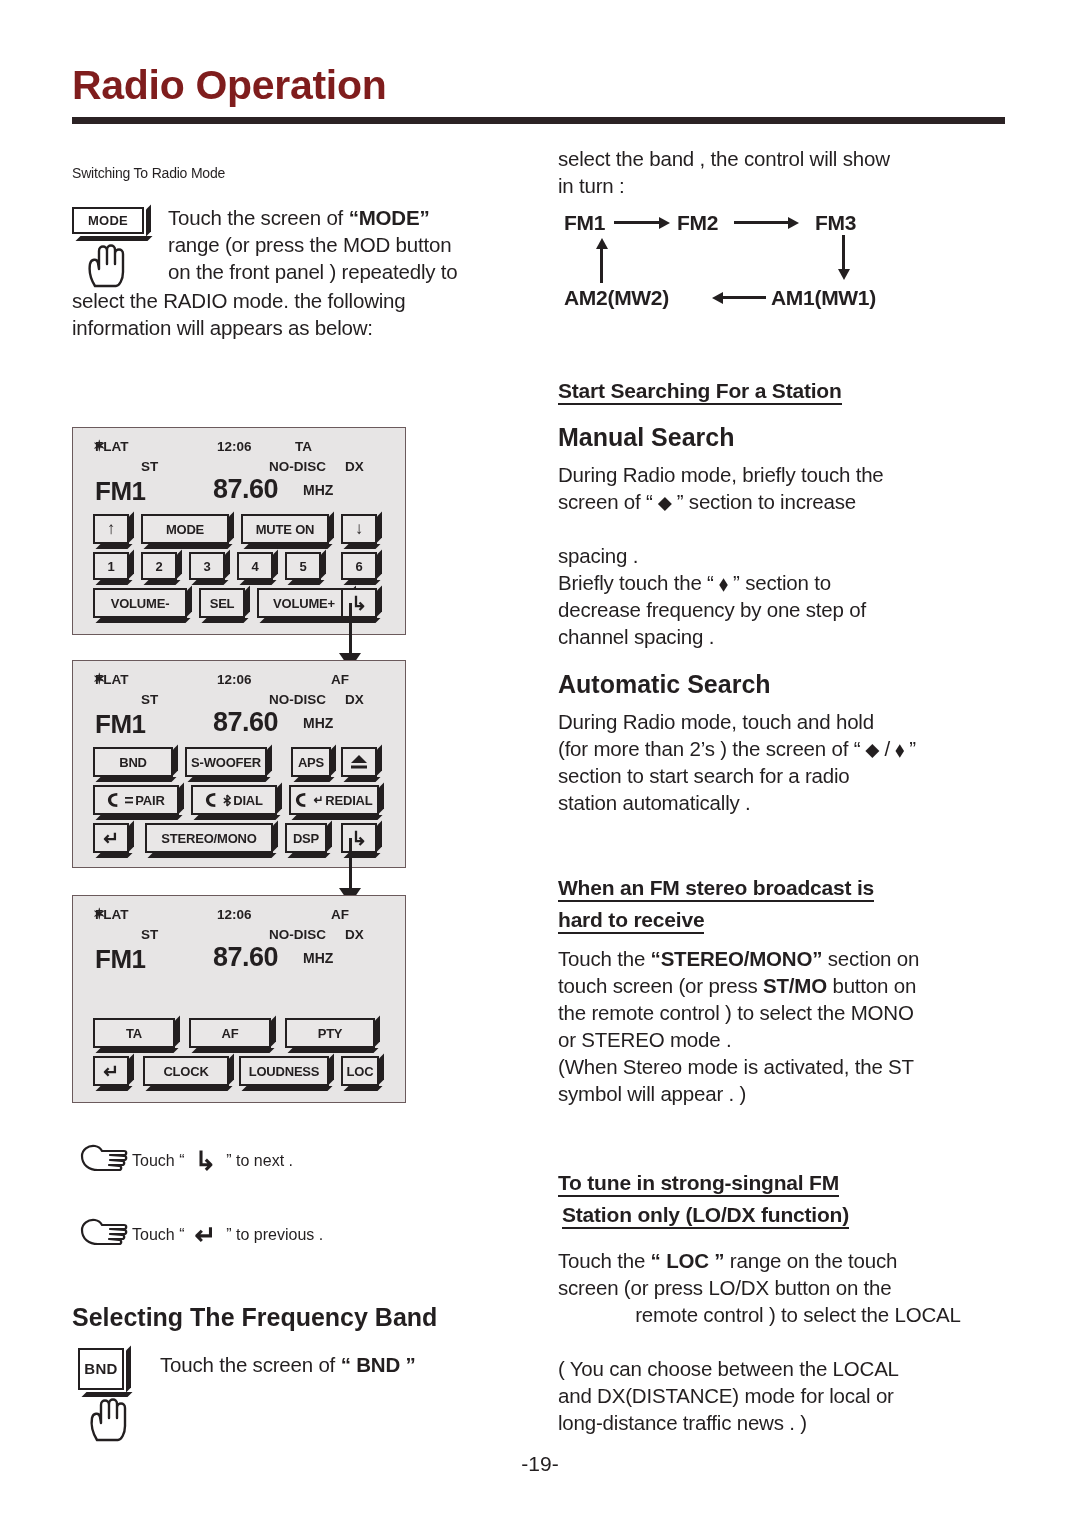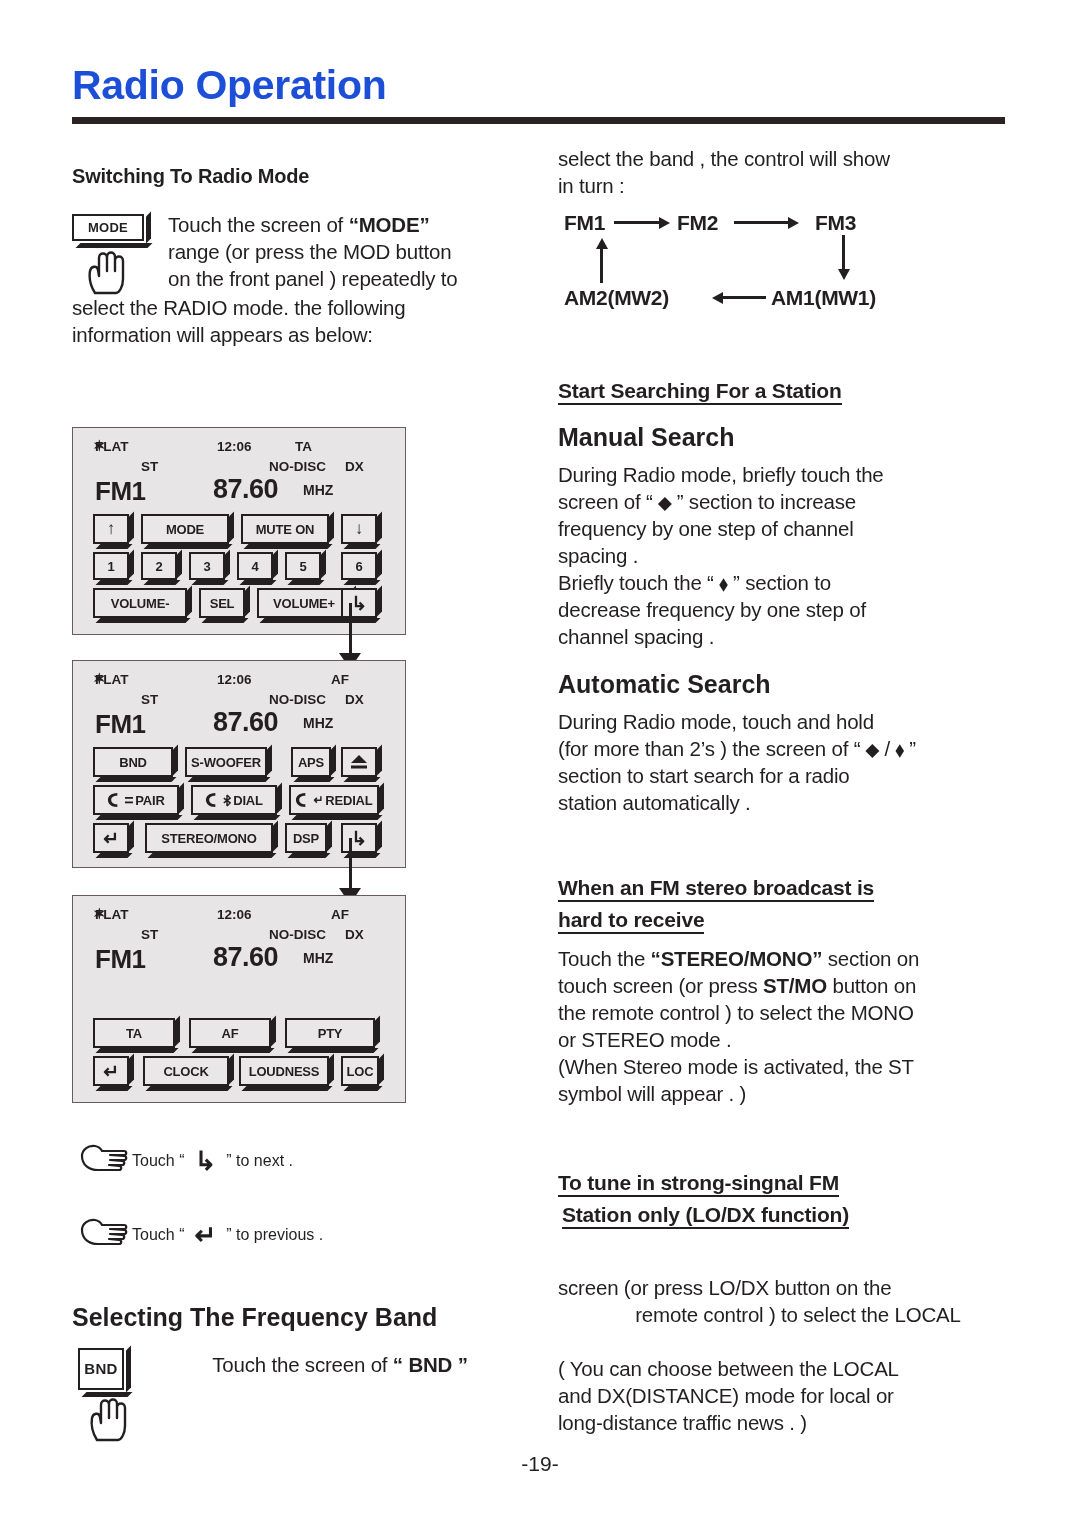--- a/index.html
+++ b/index.html
@@ -12,37 +12,37 @@
     position:relative;
     overflow:hidden;
   }
 
   .page { position:absolute; left:0; top:0; width:1080px; height:1529px; }
 
   
   .title {
     position:absolute; left:72px; top:62px;
     font-size:41px; font-weight:bold; letter-spacing:-0.3px;
-    color:#1d4ed8;
+    color:#7f1d1d;
   }
   .title-rule {
     position:absolute; left:72px; top:117px; width:933px; height:7px;
     background:#2b2224;
   }
 
   
   .col-left  { position:absolute; left:72px; top:138px; width:470px; }
 
   h2.sec {
     font-size:26px; font-weight:bold; margin:0;
     border-bottom:2.5px solid #231f20; display:inline-block;
     padding-bottom:3px; letter-spacing:-0.2px;
   }
   h3.sub {
-    font-size:20px; font-weight:bold; margin:0; letter-spacing:-0.2px;
+    font-size:14px; font-weight:normal; margin:0; letter-spacing:-0.2px;
   }
   h3.sub-ul {
     font-size:21px; font-weight:bold; margin:0; letter-spacing:-0.2px;
     display:inline; border-bottom:2.5px solid #231f20; padding-bottom:1px;
   }
   h3.big {
     font-size:25px; font-weight:bold; margin:0; letter-spacing:0px;
   }
   p.body {
     font-size:20.5px; line-height:1.30; margin:0; letter-spacing:-0.2px;
@@ -325,21 +325,21 @@
 
   <div style="position:absolute; left:78px; top:1348px;">
     <span class="keybox sq">BND</span>
     <div class="hand-cursor" style="margin-top:6px; margin-left:10px;">
       <svg width="42" height="46" viewBox="0 0 42 46">
         <path d="M9 44 C4 36 3 28 4 22 C5 17 11 16 12 21 L13 27 L13 9 C13 3 21 3 21 9 L21 22
                  L21 8 C21 2 29 2 29 8 L29 22 L29 12 C29 6 37 6 37 12 L37 30 C37 38 33 44 30 44 Z" fill="#ffffff" stroke="#231f20" stroke-width="2.4" stroke-linejoin="round"></path>
       </svg>
     </div>
   </div>
-  <p class="body" style="position:absolute; left:160px; top:1352px; width:360px;text-align:center;">
+  <p class="body" style="position:absolute; left:160px; top:1352px; width:360px;">
     <span>Touch the screen of </span><span class="b">“ BND ”</span>
   </p>
 
   <p class="body" style="position:absolute; left:558px; top:146px; width:460px;">select the band , the control will show</p>
   <p class="body" style="position:absolute; left:558px; top:173px; width:460px;">in turn :</p>
 
   <div style="position:absolute; left:558px; top:205px; width:460px; height:110px;">
     <span class="flow" style="left:6px; top:6px;">FM1</span>
     <span class="flow" style="left:119px; top:6px;">FM2</span>
     <span class="flow" style="left:257px; top:6px;">FM3</span>
@@ -364,21 +364,20 @@
 
   <div style="position:absolute; left:558px; top:379px;">
     <span class="sub-ul-wrap"><h3 class="sub-ul">Start Searching For a Station</h3></span>
   </div>
   <h3 class="big" style="position:absolute; left:558px; top:423px;">Manual Search</h3>
 
   <p class="body" style="position:absolute; left:558px; top:462px; width:470px;">During Radio mode, briefly touch the</p>
   <p class="body" style="position:absolute; left:558px; top:489px; width:470px;">
     <span>screen of  “ </span><span style="font-weight:bold; font-size:19px;">⬥</span><span> ” section to increase</span>
   </p>
-  <p class="body" style="position:absolute; left:558px; top:516px; width:470px;">frequency by one step of channel</p>
   <p class="body" style="position:absolute; left:558px; top:543px; width:470px;">spacing .</p>
   <p class="body" style="position:absolute; left:558px; top:570px; width:470px;">
     <span>Briefly touch the “ </span><span style="font-weight:bold; font-size:19px;">⬧</span><span> ” section to</span>
   </p>
   <p class="body" style="position:absolute; left:558px; top:597px; width:470px;">decrease frequency by one step of</p>
   <p class="body" style="position:absolute; left:558px; top:624px; width:470px;">channel spacing .</p>
 
   <h3 class="big" style="position:absolute; left:558px; top:670px;">Automatic Search</h3>
   <p class="body" style="position:absolute; left:558px; top:709px; width:470px;">During Radio mode, touch and hold</p>
   <p class="body" style="position:absolute; left:558px; top:736px; width:480px;">
@@ -397,20 +396,23 @@
     <span>touch screen (or press </span><span class="b">ST/MO</span><span> button on</span>
   </p>
   <p class="body" style="position:absolute; left:558px; top:1000px; width:480px;">the remote control ) to select the MONO</p>
   <p class="body" style="position:absolute; left:558px; top:1027px; width:480px;">or STEREO mode .</p>
   <p class="body" style="position:absolute; left:558px; top:1054px; width:480px;">(When Stereo mode is activated, the ST</p>
   <p class="body" style="position:absolute; left:558px; top:1081px; width:480px;">symbol will appear . )</p>
 
   <div style="position:absolute; left:558px; top:1171px;"><h3 class="sub-ul">To tune in strong-singnal FM</h3></div>
   <div style="position:absolute; left:562px; top:1203px;"><h3 class="sub-ul">Station only (LO/DX function)</h3></div>
 
+  <p class="body" style="position:absolute; left:558px; top:1248px; width:480px;">
+    <span>Touch the </span><span class="b">“ LOC ”</span><span> range on the touch</span>
+  </p>
   <p class="body" style="position:absolute; left:558px; top:1275px; width:480px;">screen (or press LO/DX button on the</p>
   <p class="body" style="position:absolute; left:558px; top:1302px; width:480px;text-align:center;">remote control ) to select the LOCAL</p>
   <p class="body" style="position:absolute; left:558px; top:1356px; width:480px;">( You can choose between the LOCAL</p>
   <p class="body" style="position:absolute; left:558px; top:1383px; width:480px;">and DX(DISTANCE)  mode for local or</p>
   <p class="body" style="position:absolute; left:558px; top:1410px; width:480px;">long-distance traffic news . )</p>
 
   <div class="pagenum">-19-</div>
 
 </div>
 

